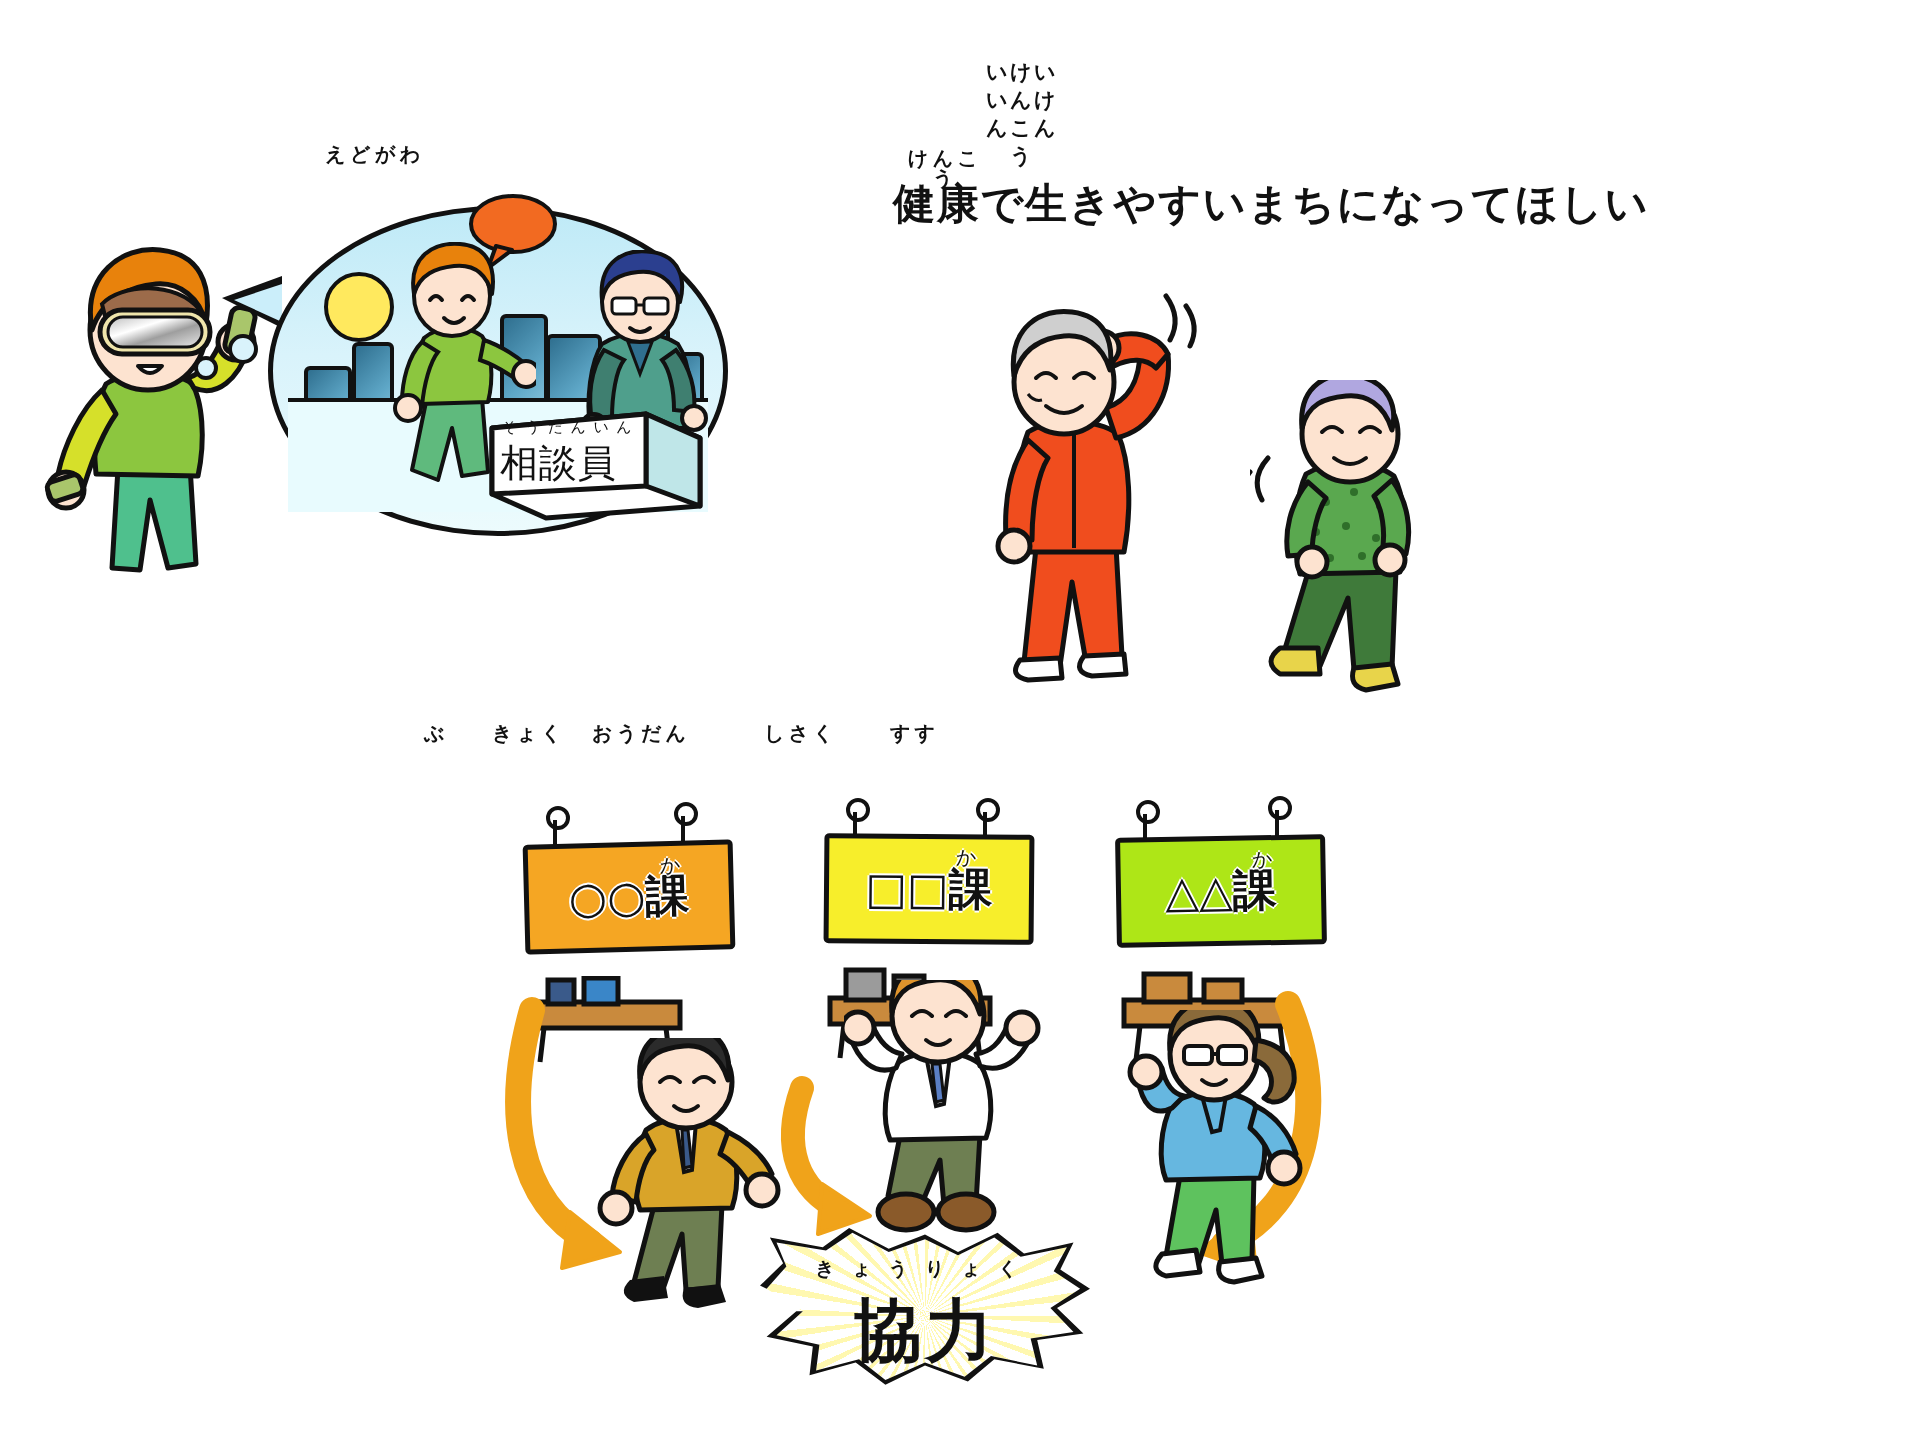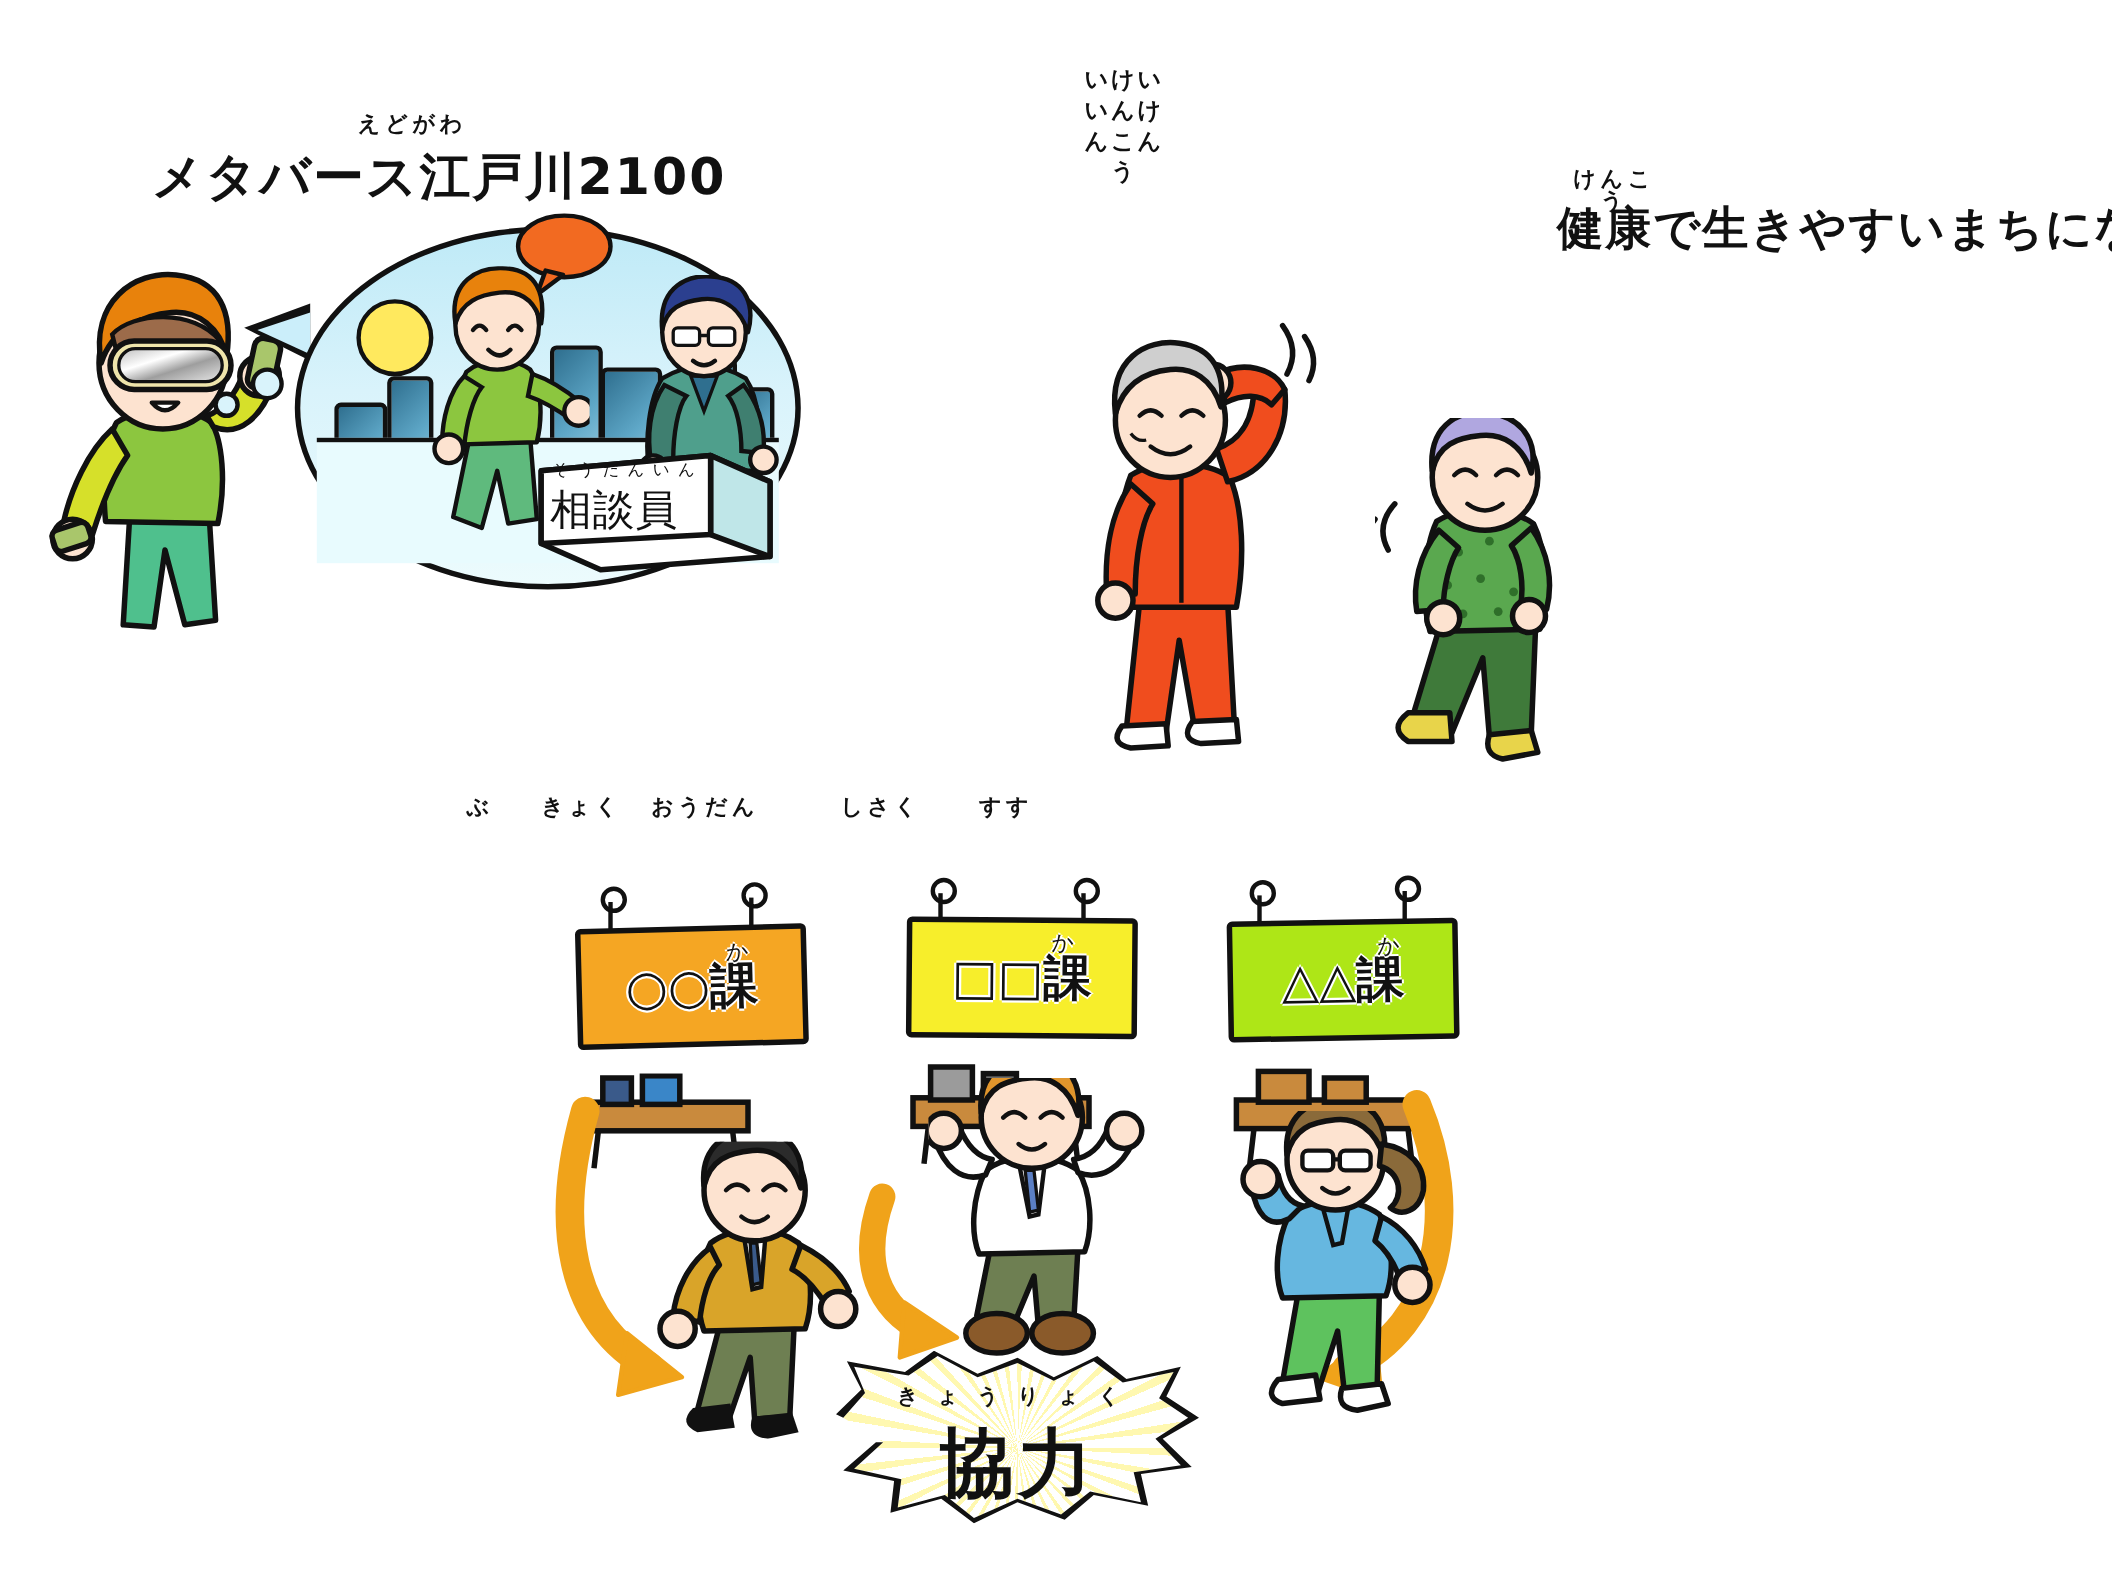--- a/index.html
+++ b/index.html
@@ -72,21 +72,20 @@
       <span>いいん</span>
       <span>けんこう</span>
       <span>いけん</span>
     </span>
   </span>
 </div>
 
 
 <div class="abs hand h-metaverse ruby-wrap">
   <span class="ruby">えどがわ</span>
-  <span>メタバース江戸川2100</span>
 </div>
 
 
 <div class="fig" id="vr-user" style="left:40px;top:238px;width:250px;height:340px;">
   <svg width="250" height="340" viewBox="0 0 250 340">
 
     <path d="M78 230 L72 330 L100 332 L110 262 L128 330 L156 326 L150 228 Z" fill="#4fc08d" stroke="#111" stroke-width="5" stroke-linejoin="round"></path>
 
     <path d="M66 146 C58 160 52 196 56 236 L158 238 C166 200 162 162 152 146 C136 132 86 132 66 146 Z" fill="#8cc63f" stroke="#111" stroke-width="5" stroke-linejoin="round"></path>
 

